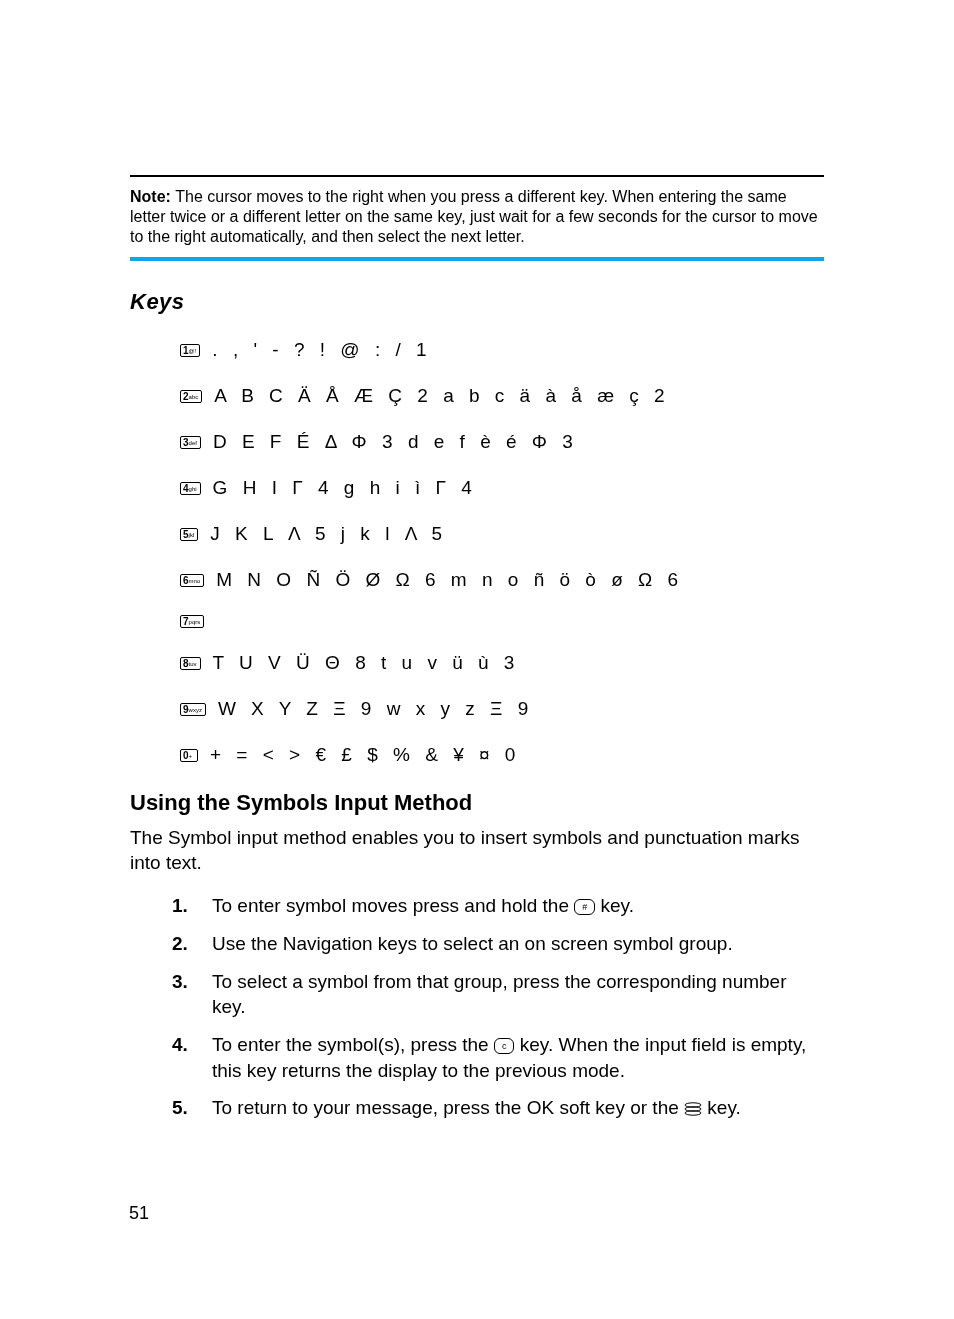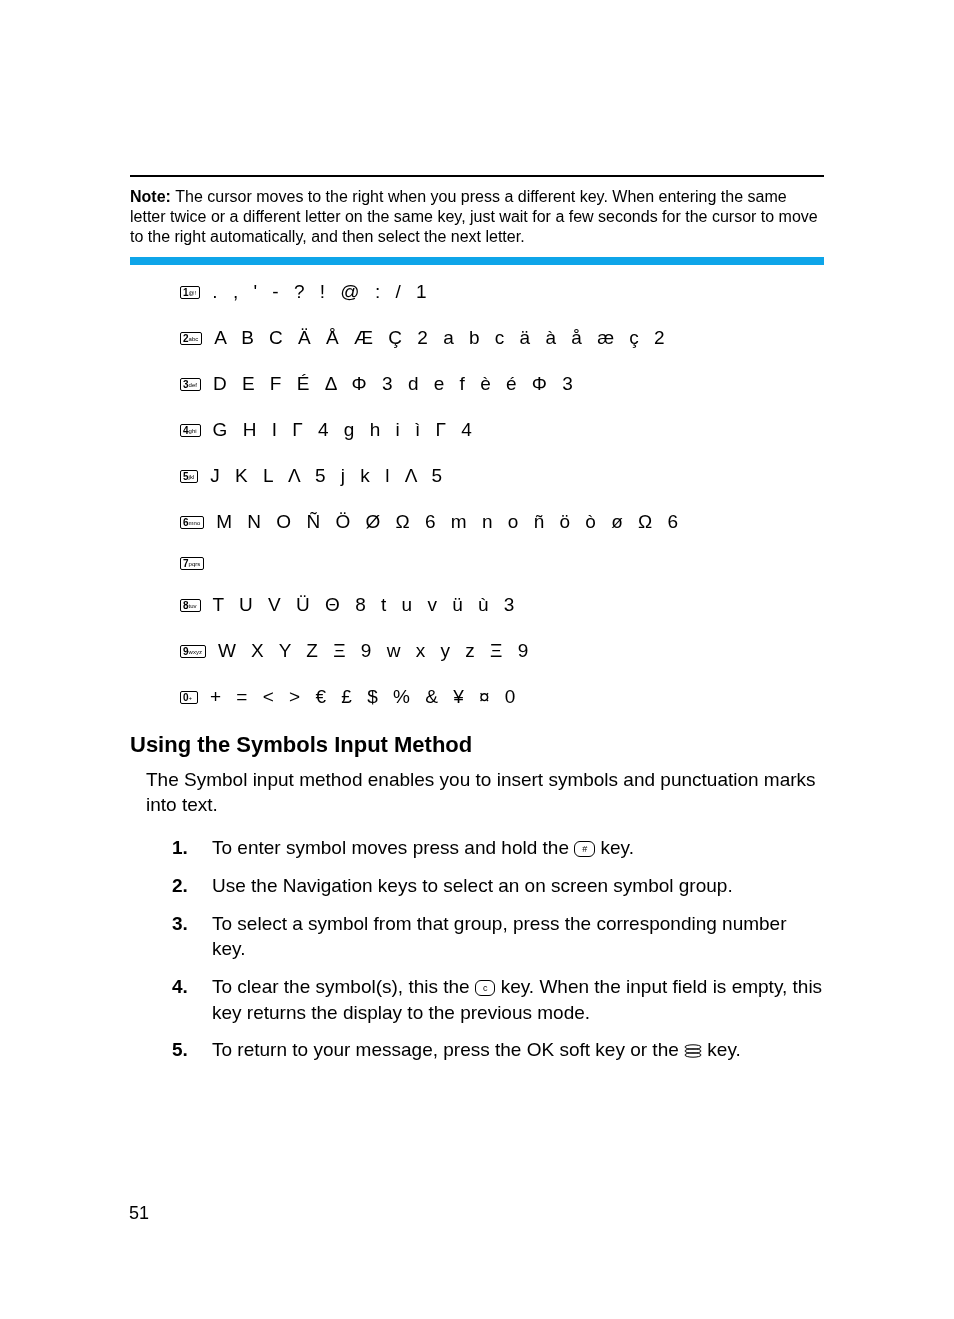--- a/index.html
+++ b/index.html
@@ -11,23 +11,23 @@
   }
   .page {
     width: 954px;
     height: 1319px;
     box-sizing: border-box;
     padding: 175px 130px 60px 130px;
     position: relative;
   }
   .note-block {
     border-top: 2px solid #000;
-    border-bottom: 8px solid #0ea5e9;
+    border-bottom: 4px solid #0ea5e9;
     padding: 10px 0;
-    margin-bottom: 16px;
+    margin-bottom: 28px;
   }
   .note-block .note-label {
     font-weight: bold;
     font-size: 16px;
   }
   .note-block .note-text {
     font-size: 16px;
     line-height: 1.25;
   }
   h2.section-title {
@@ -75,21 +75,21 @@
   }
   h2.subsection-title {
     font-family: Arial, Helvetica, sans-serif;
     font-weight: 700;
     font-size: 22px;
     margin: 18px 0 10px 0;
   }
   p.body-text {
     font-size: 19px;
     line-height: 1.3;
-    margin: 8px 0 18px 16px;
+    margin: 8px 0 18px 0;
   }
   ol.steps {
     margin: 0 0 0 42px;
     padding: 0;
     counter-reset: step;
     list-style: none;
   }
   ol.steps > li {
     counter-increment: step;
     position: relative;
@@ -143,20 +143,21 @@
 
 <div class="page">
 
   <div class="note-block">
     <div>
       <span class="note-label">Note:</span>
       <span class="note-text">The cursor moves to the right when you press a different key. When entering the same letter twice or a different letter on the same key, just wait for a few seconds for the cursor to move to the right automatically, and then select the next letter.</span>
     </div>
   </div>
 
+  <h2 class="section-title">Keys</h2>
 
   <div class="keys-list">
       <div class="key-row">
         <span class="keycap"><span class="digit">1</span><span class="sub">@!</span></span>
         <span class="key-chars">. , ' - ? ! @ : / 1</span>
       </div>
       <div class="key-row">
         <span class="keycap"><span class="digit">2</span><span class="sub">abc</span></span>
         <span class="key-chars">A B C Ä Å Æ Ç 2 a b c ä à å æ ç 2</span>
       </div>
@@ -201,21 +202,21 @@
     <li>
       <span>To enter symbol moves press and hold the </span><span class="inline-key pound"></span><span> key.</span>
     </li>
     <li>
       <span>Use the Navigation keys to select an on screen symbol group.</span>
     </li>
     <li>
       <span>To select a symbol from that group, press the corresponding number key.</span>
     </li>
     <li>
-      <span>To clear the symbol(s), this the </span><span class="inline-key clear"></span><span> key. When the input field is empty, this key returns the display to the previous mode.</span>
+      <span>To enter the symbol(s), press the </span><span class="inline-key clear"></span><span> key. When the input field is empty, this key returns the display to the previous mode.</span>
     </li>
     <li>
       <span>To return to your message, press the </span><span class="bold">OK</span><span> soft key or the </span><span class="inline-menu-icon"><svg width="18" height="14" viewBox="0 0 18 14">
             <ellipse cx="9" cy="3" rx="8" ry="2.2" fill="none" stroke="#000" stroke-width="1"></ellipse>
             <ellipse cx="9" cy="7" rx="8" ry="2.2" fill="none" stroke="#000" stroke-width="1"></ellipse>
             <ellipse cx="9" cy="11" rx="8" ry="2.2" fill="none" stroke="#000" stroke-width="1"></ellipse>
           </svg></span><span> key.</span>
     </li>
   </ol>
 

